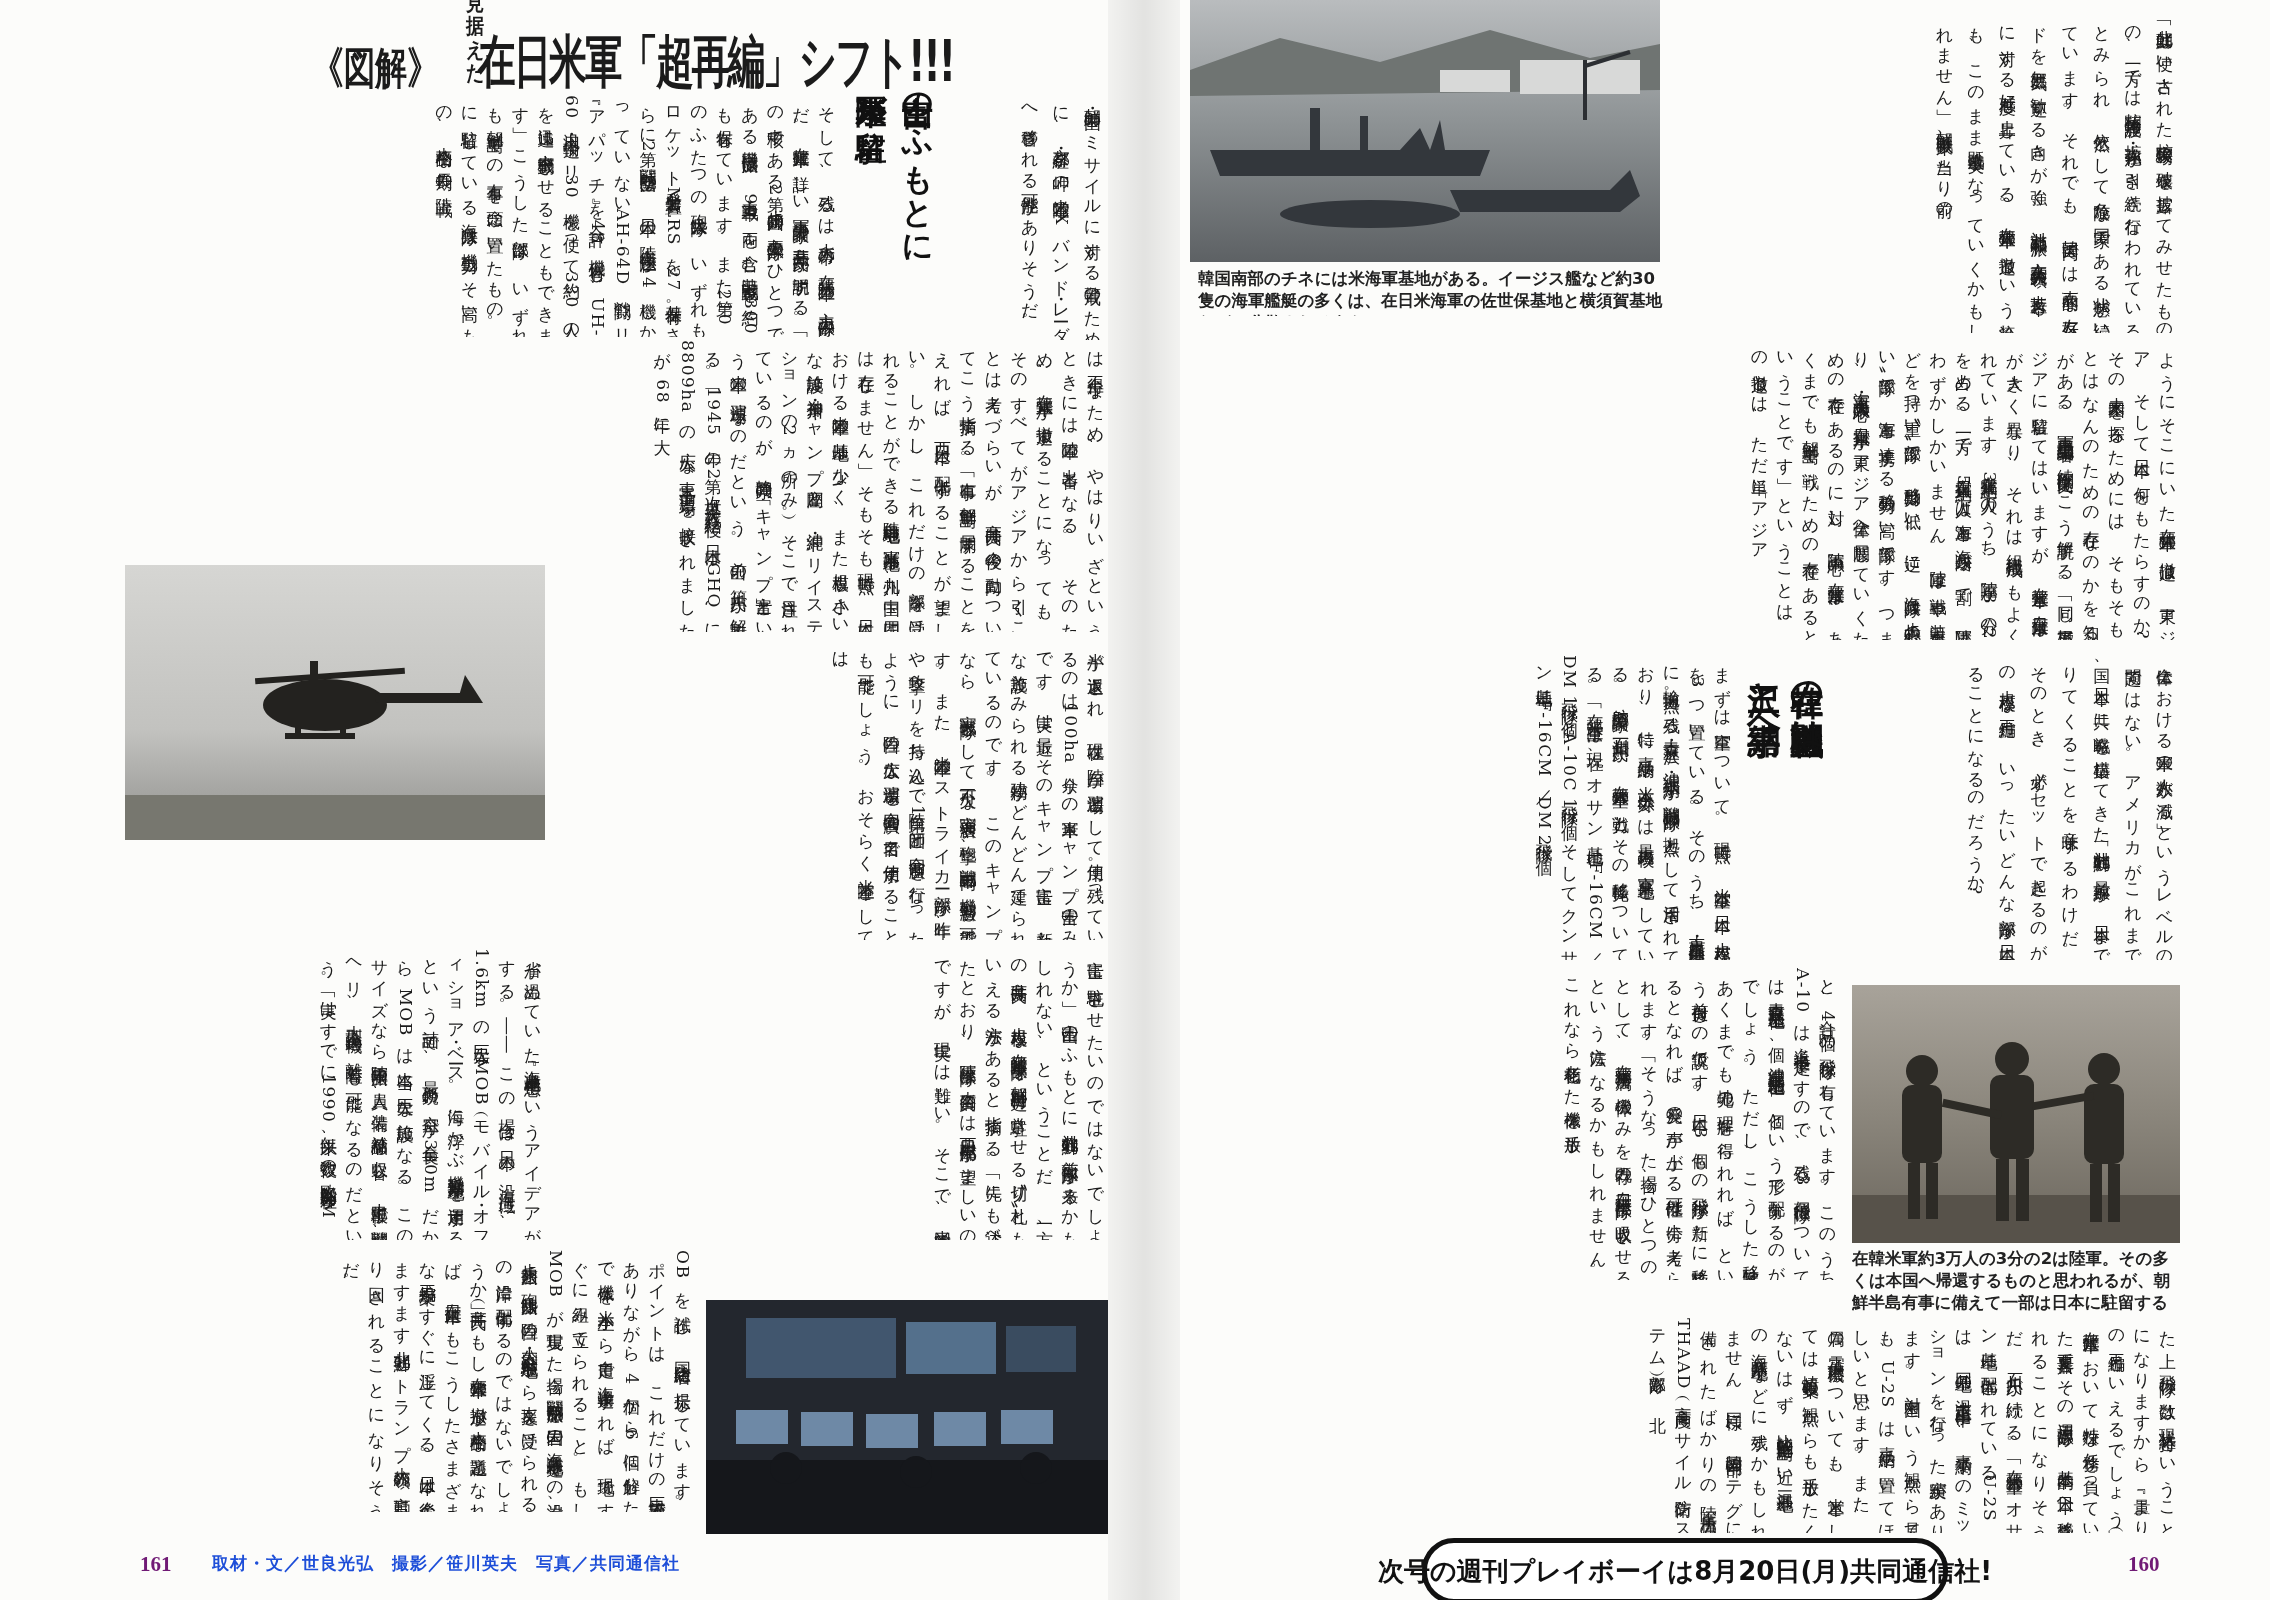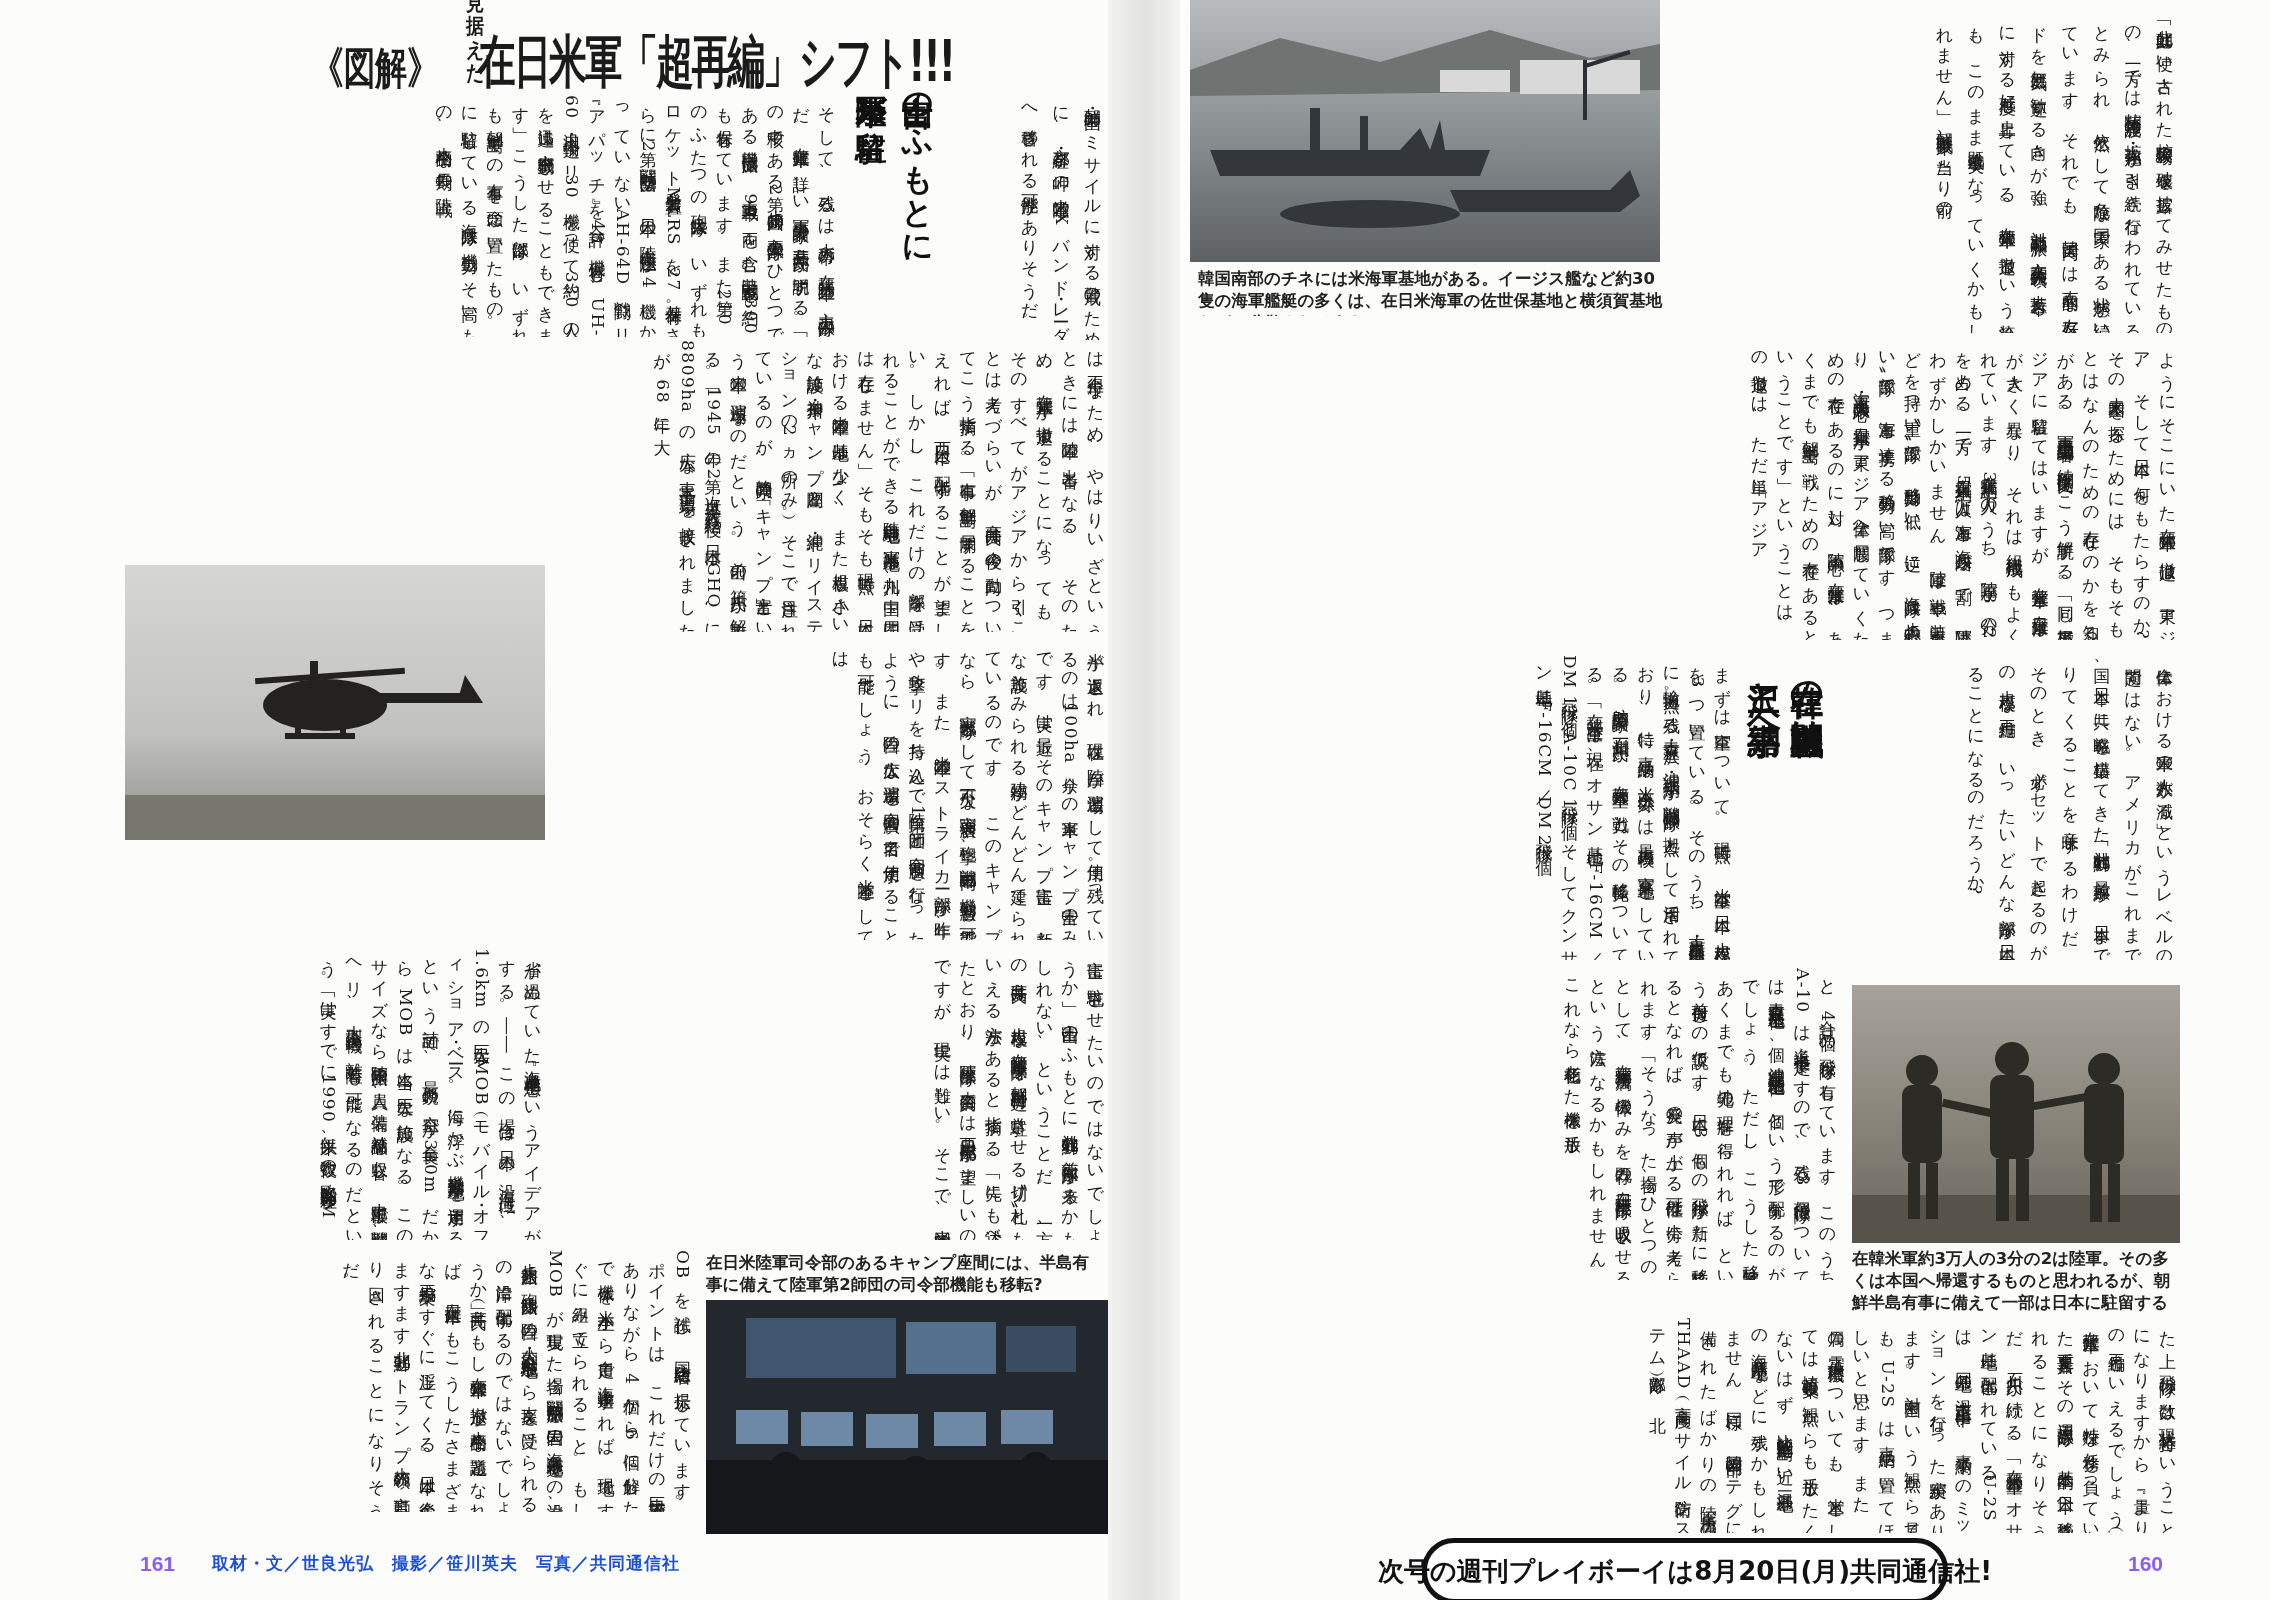--- a/index.html
+++ b/index.html
@@ -22,22 +22,22 @@
                 line-height:1.12;white-space:pre-line;transform:scaleX(0.86);transform-origin:left bottom;
                 margin-left:-22px;margin-bottom:4px;}
   #main-title{font-family:"DejaVu Sans","Liberation Sans",sans-serif;font-weight:900;font-size:57px;
               letter-spacing:-3px;white-space:nowrap;transform:scaleX(0.66);transform-origin:left bottom;
               margin-left:-10px;line-height:1;}
   
   .photo{position:absolute;overflow:hidden;background:#9a9a98;}
   .photo svg{display:block;width:100%;height:100%;}
   .cap{position:absolute;font-family:"DejaVu Sans","Liberation Sans",sans-serif;font-weight:bold;
        font-size:16.5px;line-height:1.32;color:#222;overflow:hidden;}
-  .pagenum{position:absolute;font-family:Liberation Sans, sans-serif;
-           font-weight:bold;font-size:21px;color:#8b5cf6;}
+  .pagenum{position:absolute;font-family:Liberation Serif, serif;
+           font-weight:bold;font-size:21px;color:#701a75;}
   #credit{position:absolute;left:212px;top:1552px;font-family:"DejaVu Sans","Liberation Sans",sans-serif;
           font-size:17px;font-weight:bold;color:#1d4ed8;letter-spacing:1px;}
   #next-issue-banner{position:absolute;left:1422px;top:1538px;width:516px;height:56px;
           border:5px solid #111;border-radius:32px;background:#fff;display:flex;align-items:center;
           justify-content:center;font-family:"DejaVu Sans","Liberation Sans",sans-serif;
           font-weight:900;font-size:26px;color:#111;white-space:nowrap;}
 </style>
 </head>
 <body>
 
@@ -84,21 +84,20 @@
     </svg>
   </div>
 
   <div class="vtext" style="left:555px;top:640px;width:553px;height:300px;">半が返還され、現在は陸自が演習場として使用。残っているのは100ha余りの米軍キャンプ富士のみです。実は最近、そのキャンプ富士に、新たな施設とみられる建物がどんどん建てられているのです。　このキャンプ富士なら、実戦部隊として不可欠な実弾演習や砲撃、戦闘車両の機動演習も可能です。また、米陸軍のストライカー部隊が昨年、戦闘車両や攻撃ヘリを持ち込んで陸自第1師団と合同演習を行なったように、陸自の広大な演習場を合同演習の名目で使用することも可能でしょう。おそらく米陸軍としては、</div>
 
   <div class="vtext" style="left:555px;top:948px;width:553px;height:292px;">富士に駐屯させたいのではないでしょうか」　富士山のふもとに対北朝鮮の前衛部隊が来るかもしれない、ということだ。　一方、前出の高井氏は、大規模な在韓米陸軍部隊を朝鮮半島付近に常駐させる〝切り札〟ともいえる方法があると指摘する。「先にも述べたとおり、陸軍部隊は本質的には西日本配備が望ましいのですが、現実には難しい。そこで、米国防総</div>
   <div class="vtext" style="left:95px;top:948px;width:450px;height:292px;">省が温めていた『海上基地構想』というアイデアが浮上する。――この場合は日本の沿岸海域に、全長1.6kmの巨大なMOB（モバイル・オフィショア・ベース。海に浮かぶ機動沿岸基地）を運用するという計画で、最新鋭の空母が全長330mだから、MOBは本当に巨大な施設になる。このサイズなら陸軍旅団の人員、装備、補給品を収容し、上部甲板で戦闘機、ヘリ、大型輸送機の離着陸も可能になるのだという。「実はすでに1990年以来、複数の欧米船舶会社がM</div>
 
   <div class="vtext" style="left:95px;top:1250px;width:600px;height:262px;">OBを試作し、国防総省に提示しています。ポイントは、これだけの巨大施設でありながら、4個から6個に分解した状態で機体を米本土から自走で海上輸送すれば、現地ですぐに組み立てられること。もしMOBが実現した場合、戦闘航空旅団を岩国の海兵隊基地近くの沿岸、歩兵旅団と砲兵旅団は陸自の大分・別府駐屯地から支援を受けられる別府湾の沿岸に配備するのではないでしょうか」（高井氏）　もし在韓米軍の撤退が本格的な議題となれば、在日米軍にもこうしたさまざまな再編案がすぐに浮上してくる。日本は今後もますます北朝鮮とトランプ大統領の言動に振り回されることになりそうだ。</div>
 
-  <div class="cap" style="left:706px;top:1252px;width:390px;height:46px;">在日米陸軍司令部のあるキャンプ座間には、半島有事に備えて陸軍第2師団の司令部機能も移転?</div>
   <div class="photo" style="left:706px;top:1300px;width:402px;height:234px;">
     <svg viewBox="0 0 402 234" preserveAspectRatio="none">
       <rect width="402" height="234" fill="#23272e"></rect>
       <rect x="40" y="18" width="150" height="60" fill="#41566e"></rect>
       <rect x="200" y="22" width="90" height="52" fill="#54708c"></rect>
       <rect x="300" y="26" width="70" height="46" fill="#3a4c60"></rect>
       <g fill="#6e89a6">
         <rect x="30" y="110" width="52" height="34"></rect>
           <rect x="95" y="112" width="52" height="34"></rect>
         <rect x="160" y="114" width="52" height="34"></rect>

